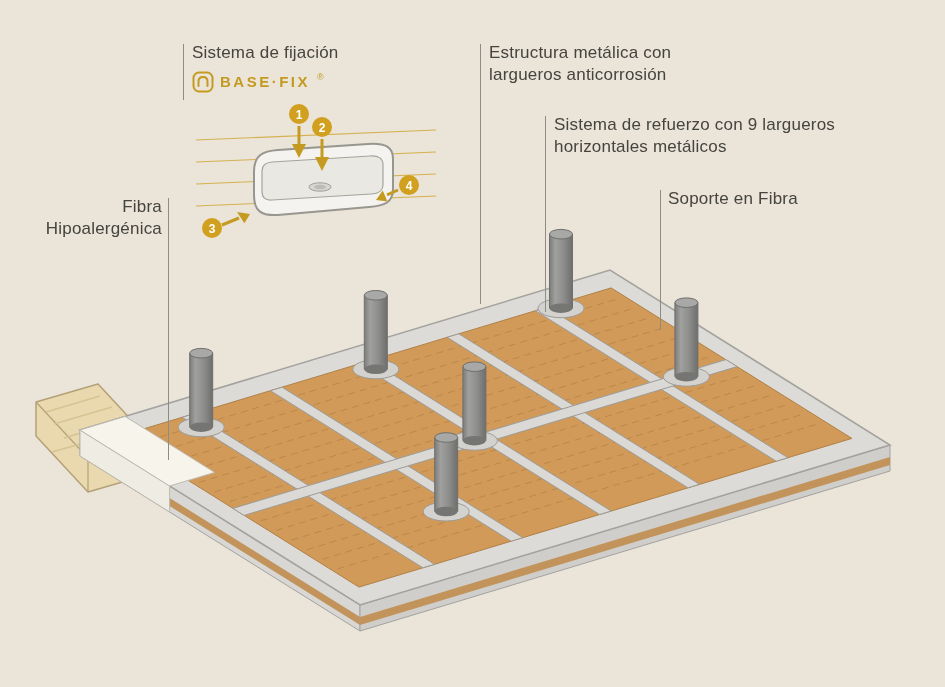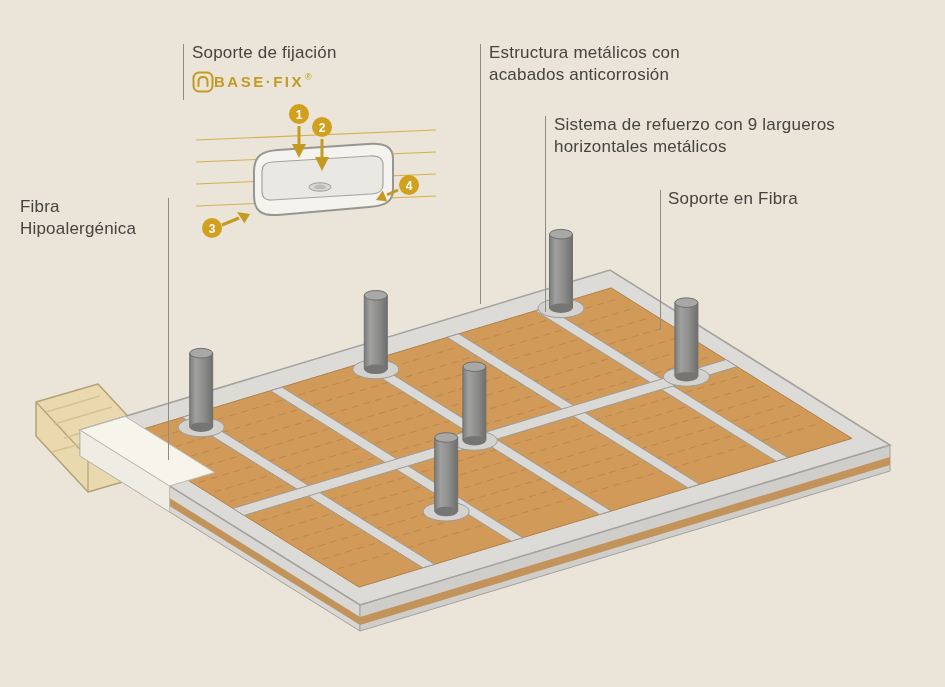--- a/index.html
+++ b/index.html
@@ -4,24 +4,24 @@
 <style>
   *{margin:0;padding:0;box-sizing:border-box}
   html,body{background:#eae4d9}
   body{
     width:945px;height:687px;position:relative;overflow:hidden;
     font-family:"Liberation Sans",sans-serif;color:#45443e;
   }
   #scene{position:absolute;left:0;top:0}
   .label{position:absolute;font-size:17px;line-height:1.3;letter-spacing:.2px;color:#45443e}
   .leader{position:absolute;width:0;border-left:1px solid #8e8c82}
-  .brand-row{display:flex;align-items:center;margin-top:7px}
+  .brand-row{display:flex;align-items:center;gap:6px;margin-top:7px}
   .brand-text{color:#c59a20;font-weight:700;font-size:15px;letter-spacing:2.5px;white-space:nowrap}
   .brand-reg{color:#c59a20;font-size:9px;margin-left:1px;position:relative;top:-4px}
-  .right{text-align:left}
+  .right{text-align:right}
 </style>
 </head>
 <body>
 
 <svg id="scene" width="945" height="687" viewBox="0 0 945 687">
   <defs>
     <linearGradient id="legGrad" x1="0" y1="0" x2="1" y2="0">
       <stop offset="0" stop-color="#7c7c7a"></stop>
       <stop offset="0.25" stop-color="#a0a09e"></stop>
       <stop offset="0.6" stop-color="#8e8e8c"></stop>
@@ -122,34 +122,34 @@
     <path d="M462.9,366.7 L462.9,440.7 M485.9,366.7 L485.9,440.7" stroke="#6f6f6d" stroke-width="1" fill="none"></path>
     <ellipse cx="446.2" cy="511.5" rx="23" ry="9.5" fill="#d3d2ce" stroke="#9c9b97" stroke-width="1"></ellipse>
     <rect x="434.7" y="437.5" width="23" height="74" fill="url(#legGrad)"></rect>
     <ellipse cx="446.2" cy="511.5" rx="11.5" ry="4.8" fill="#757573"></ellipse>
     <ellipse cx="446.2" cy="437.5" rx="11.5" ry="4.8" fill="#a8a8a6" stroke="#6f6f6d" stroke-width="1"></ellipse>
     <path d="M434.7,437.5 L434.7,511.5 M457.7,437.5 L457.7,511.5" stroke="#6f6f6d" stroke-width="1" fill="none"></path>
   </svg>
 
 <div class="leader" style="left:183px;top:44px;height:56px"></div>
 <div class="label" style="left:192px;top:42px;width:190px">
-  <div>Soporte de fijación</div>
+  <div>Sistema de fijación</div>
   <div class="brand-row">
     <svg width="22" height="22" viewBox="0 0 22 22">
       <rect x="1.5" y="1.5" width="19" height="19" rx="5.5" fill="none" stroke="#c59a20" stroke-width="2"></rect>
       <path d="M6.5,15 L6.5,10.5 C6.5,7.6 8.5,6 11,6 C13.5,6 15.5,7.6 15.5,10.5 L15.5,15" fill="none" stroke="#c59a20" stroke-width="2" stroke-linecap="round"></path>
     </svg>
     <span class="brand-text">BASE·FIX</span>
       <span class="brand-reg">®</span>
   </div>
 </div>
 
 <div class="leader" style="left:480px;top:44px;height:260px"></div>
 <div class="label" style="left:489px;top:42px;width:205px">
-  <span>Estructura metálicos con acabados anticorrosión</span>
+  <span>Estructura metálica con largueros anticorrosión</span>
 </div>
 
 <div class="leader" style="left:545px;top:116px;height:196px"></div>
 <div class="label" style="left:554px;top:114px;width:300px">
   <span>Sistema de refuerzo con 9 largueros horizontales metálicos</span>
 </div>
 
 <div class="leader" style="left:660px;top:190px;height:140px"></div>
 <div class="label" style="left:668px;top:188px;width:180px">
   <span>Soporte en Fibra</span>

